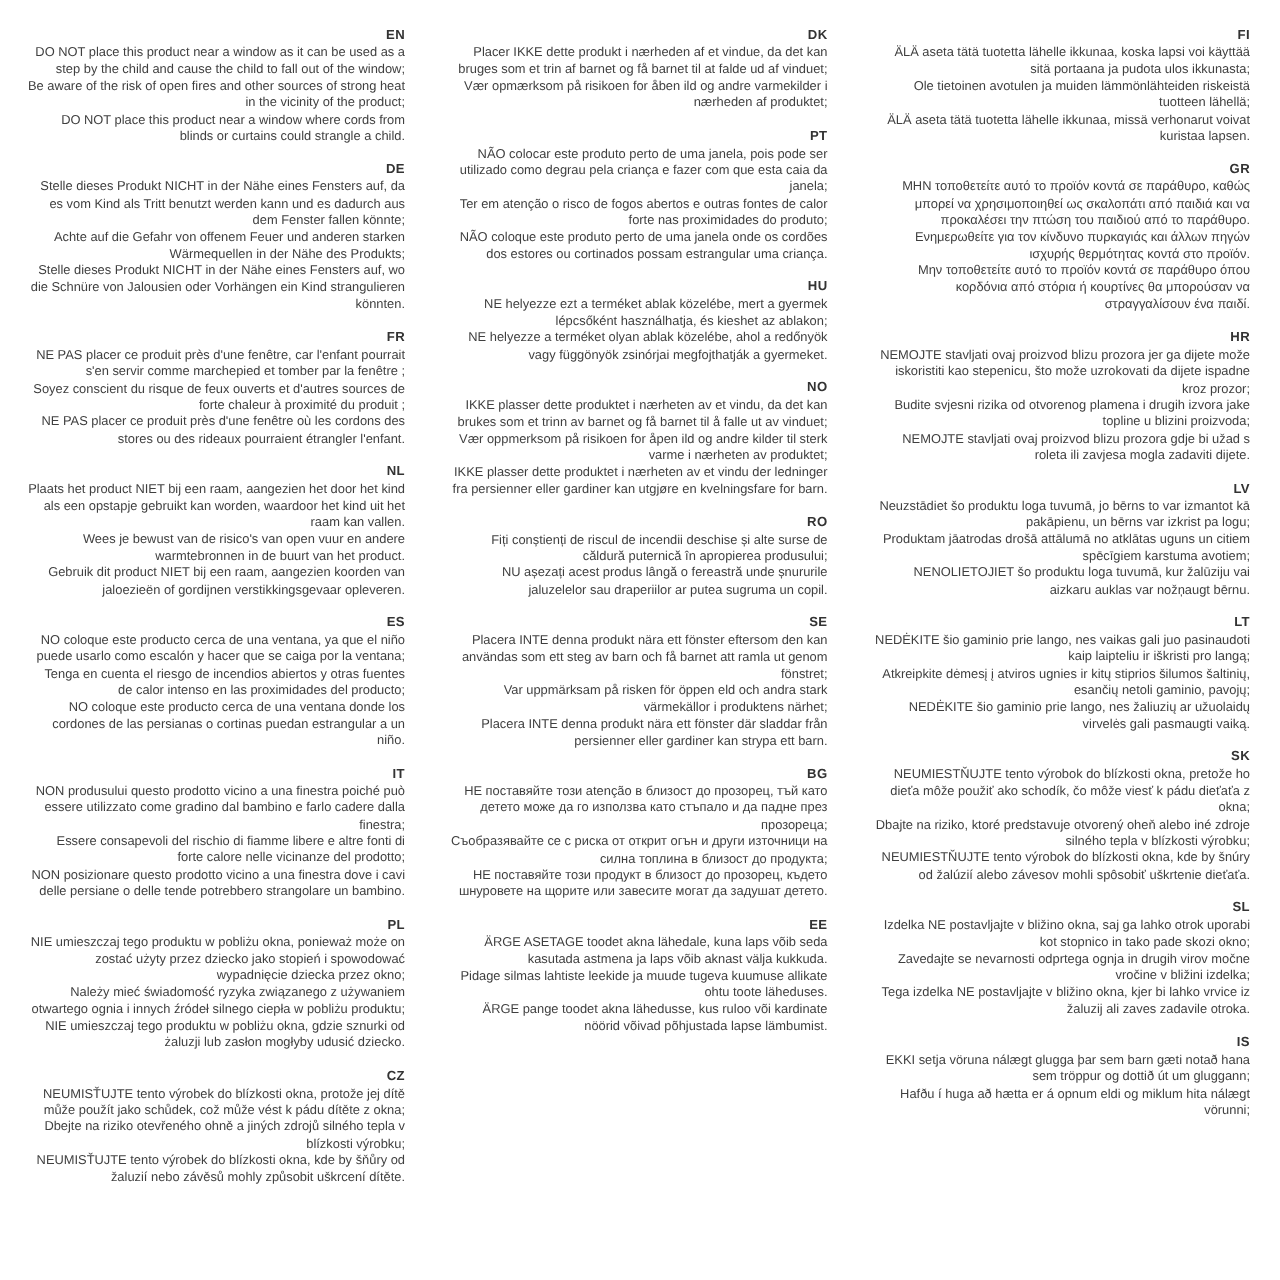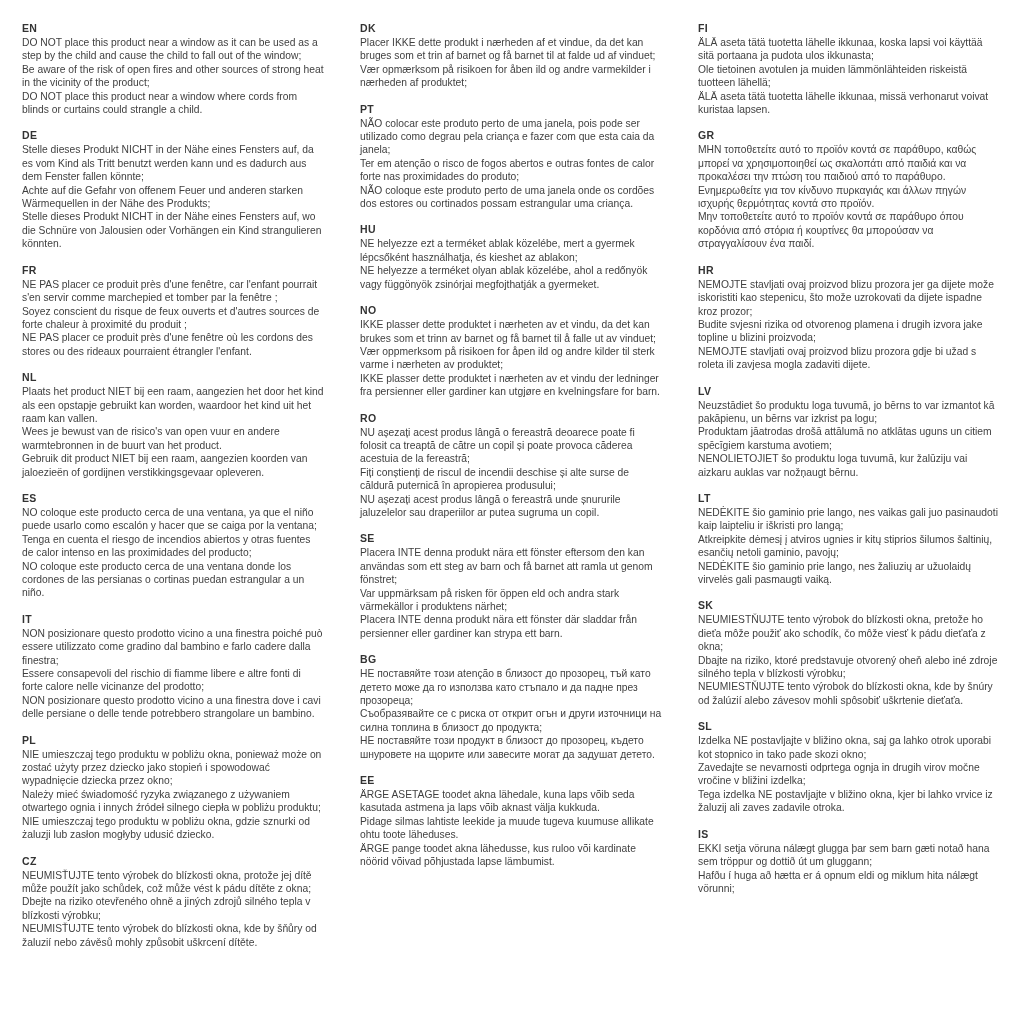--- a/index.html
+++ b/index.html
@@ -13,20 +13,21 @@
     width: 1024px;
     min-height: 1024px;
     display: flex;
     gap: 36px;
     padding: 22px 22px 10px 22px;
     background: #ffffff;
   }
   .col {
     flex: 0 0 302px;
     width: 302px;
+    text-align: right;
   }
   .lang-section {
     margin-bottom: 13px;
   }
   .lang-code {
     font-size: 10.5px;
     font-weight: bold;
     color: #333333;
     margin-bottom: 2px;
     letter-spacing: 0.3px;
@@ -67,21 +68,21 @@
         <p class="warning">Gebruik dit product NIET bij een raam, aangezien koorden van jaloezieën of gordijnen verstikkingsgevaar opleveren.</p>
       </section>
       <section class="lang-section">
         <h2 class="lang-code">ES</h2>
         <p class="warning">NO coloque este producto cerca de una ventana, ya que el niño puede usarlo como escalón y hacer que se caiga por la ventana;</p>
         <p class="warning">Tenga en cuenta el riesgo de incendios abiertos y otras fuentes de calor intenso en las proximidades del producto;</p>
         <p class="warning">NO coloque este producto cerca de una ventana donde los cordones de las persianas o cortinas puedan estrangular a un niño.</p>
       </section>
       <section class="lang-section">
         <h2 class="lang-code">IT</h2>
-        <p class="warning">NON posizionare questo prodotto vicino a una finestra poiché può essere utilizzato come gradino dal bambino e farlo cadere dalla finestra;</p>
+        <p class="warning">NON produsului questo prodotto vicino a una finestra poiché può essere utilizzato come gradino dal bambino e farlo cadere dalla finestra;</p>
         <p class="warning">Essere consapevoli del rischio di fiamme libere e altre fonti di forte calore nelle vicinanze del prodotto;</p>
         <p class="warning">NON posizionare questo prodotto vicino a una finestra dove i cavi delle persiane o delle tende potrebbero strangolare un bambino.</p>
       </section>
       <section class="lang-section">
         <h2 class="lang-code">PL</h2>
         <p class="warning">NIE umieszczaj tego produktu w pobliżu okna, ponieważ może on zostać użyty przez dziecko jako stopień i spowodować wypadnięcie dziecka przez okno;</p>
         <p class="warning">Należy mieć świadomość ryzyka związanego z używaniem otwartego ognia i innych źródeł silnego ciepła w pobliżu produktu;</p>
         <p class="warning">NIE umieszczaj tego produktu w pobliżu okna, gdzie sznurki od żaluzji lub zasłon mogłyby udusić dziecko.</p>
       </section>
       <section class="lang-section">
@@ -109,21 +110,20 @@
         <p class="warning">NE helyezze a terméket olyan ablak közelébe, ahol a redőnyök vagy függönyök zsinórjai megfojthatják a gyermeket.</p>
       </section>
       <section class="lang-section">
         <h2 class="lang-code">NO</h2>
         <p class="warning">IKKE plasser dette produktet i nærheten av et vindu, da det kan brukes som et trinn av barnet og få barnet til å falle ut av vinduet;</p>
         <p class="warning">Vær oppmerksom på risikoen for åpen ild og andre kilder til sterk varme i nærheten av produktet;</p>
         <p class="warning">IKKE plasser dette produktet i nærheten av et vindu der ledninger fra persienner eller gardiner kan utgjøre en kvelningsfare for barn.</p>
       </section>
       <section class="lang-section">
         <h2 class="lang-code">RO</h2>
-        <p class="warning">NU așezați acest produs lângă o fereastră deoarece poate fi folosit ca treaptă de către un copil și poate provoca căderea acestuia de la fereastră;</p>
         <p class="warning">Fiți conștienți de riscul de incendii deschise și alte surse de căldură puternică în apropierea produsului;</p>
         <p class="warning">NU așezați acest produs lângă o fereastră unde șnururile jaluzelelor sau draperiilor ar putea sugruma un copil.</p>
       </section>
       <section class="lang-section">
         <h2 class="lang-code">SE</h2>
         <p class="warning">Placera INTE denna produkt nära ett fönster eftersom den kan användas som ett steg av barn och få barnet att ramla ut genom fönstret;</p>
         <p class="warning">Var uppmärksam på risken för öppen eld och andra stark värmekällor i produktens närhet;</p>
         <p class="warning">Placera INTE denna produkt nära ett fönster där sladdar från persienner eller gardiner kan strypa ett barn.</p>
       </section>
       <section class="lang-section">

